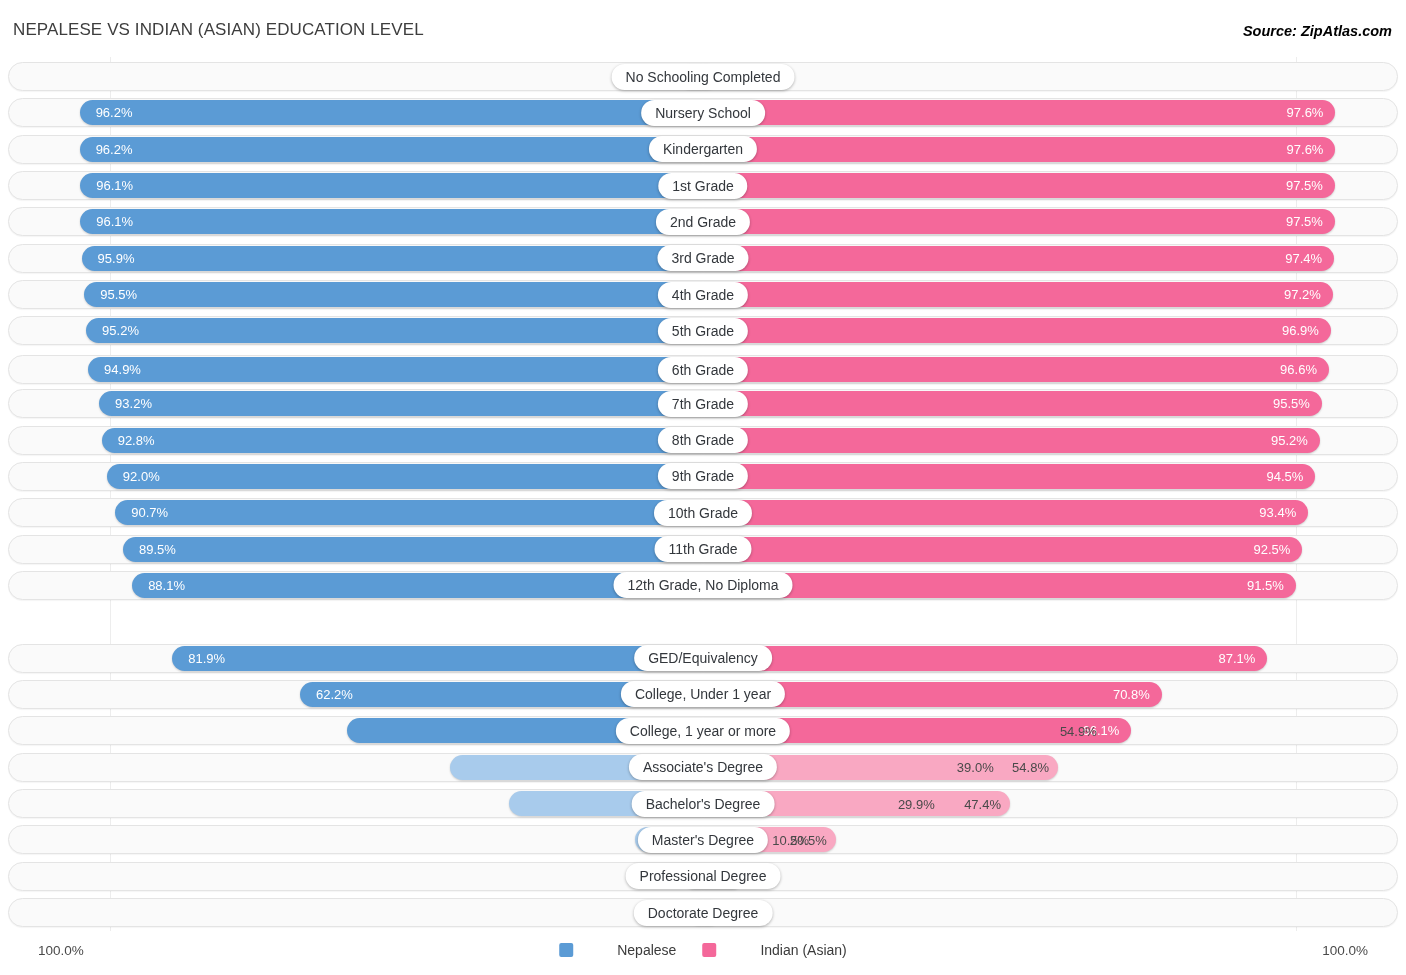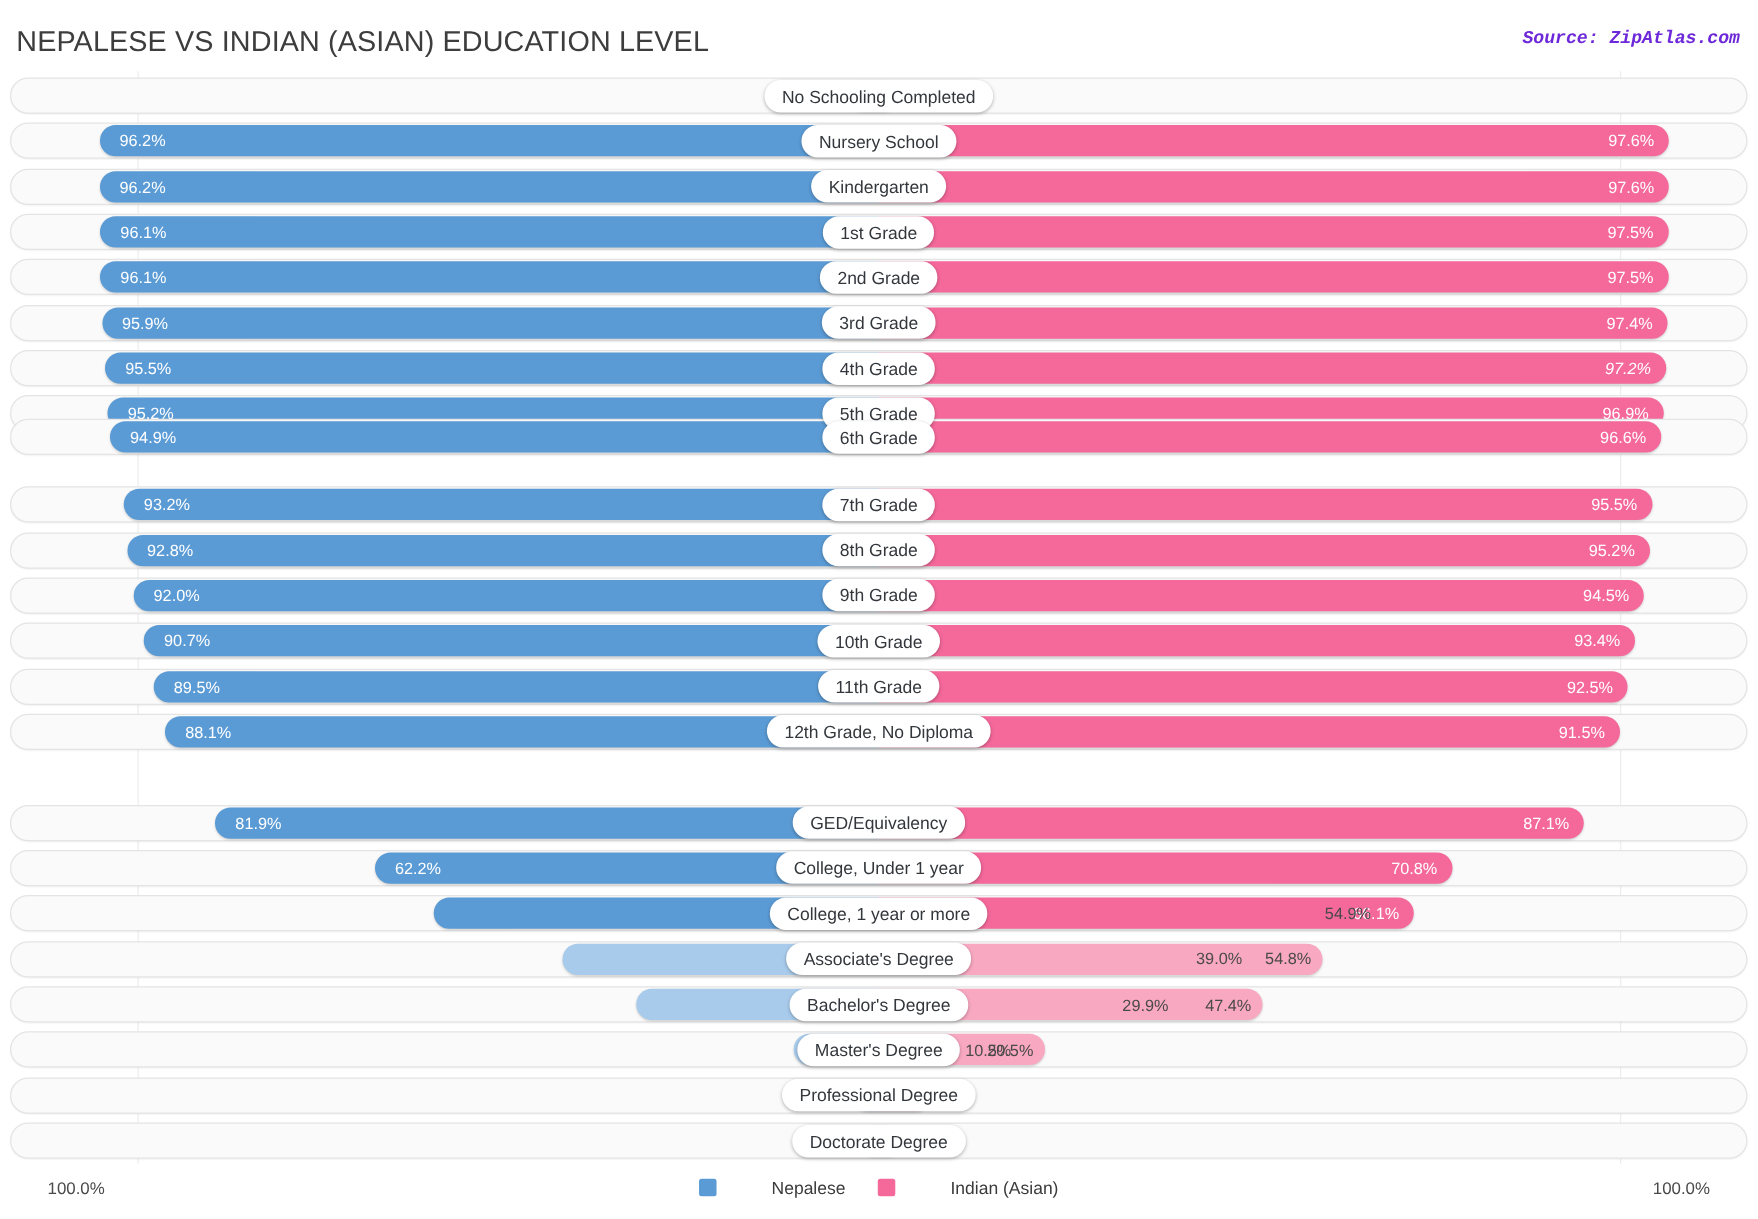--- a/index.html
+++ b/index.html
@@ -18,35 +18,34 @@
 
   
   #header {
     position: relative;
     height: 56px;
   }
   #chart-title {
     position: absolute;
     left: 13px;
     top: 20px;
-    font-size: 23px;
+    font-size: 17px;
     letter-spacing: .1px;
     color: #3d3d3d;
     white-space: nowrap;
   }
   #source-note {
     position: absolute;
     right: 14px;
     top: 23px;
     font-size: 14.5px;
     font-style: italic;
     font-weight: bold;
-    color: #6d28d9;
-    white-space: nowrap;
-    font-family: Liberation Mono, monospace;
+    color: #000000;
+    white-space: nowrap;
   }
 
   
   #plot {
     position: absolute;
     left: 0;
     top: 57px;
     width: 1406px;
     height: 880px;
   }
@@ -235,35 +234,35 @@
       </div>
       <div class="bar right" style="width: 631.152px; background: rgb(244, 104, 154);">
         <span class="bar-val">97.4%</span>
       </div>
       <div class="pill">3rd Grade</div>
     </div>
     <div class="row" style="top: 223.1px;">
       <div class="bar left" style="width: 618.84px; background: rgb(91, 155, 213);">
         <span class="bar-val">95.5%</span>
       </div>
-      <div class="bar right" style="width: 629.856px; background: rgb(244, 104, 154); font-style: italic;">
+      <div class="bar right" style="width: 629.856px; background: rgb(244, 104, 154);">
         <span class="bar-val">97.2%</span>
       </div>
       <div class="pill">4th Grade</div>
     </div>
     <div class="row" style="top: 259.45px;">
       <div class="bar left" style="width: 616.896px; background: rgb(91, 155, 213);">
         <span class="bar-val">95.2%</span>
       </div>
       <div class="bar right" style="width: 627.912px; background: rgb(244, 104, 154);">
         <span class="bar-val">96.9%</span>
       </div>
       <div class="pill">5th Grade</div>
     </div>
-    <div class="row" style="top: 278px;">
+    <div class="row" style="top: 298px;">
       <div class="bar left" style="width: 614.952px; background: rgb(91, 155, 213);">
         <span class="bar-val">94.9%</span>
       </div>
       <div class="bar right" style="width: 625.968px; background: rgb(244, 104, 154);">
         <span class="bar-val">96.6%</span>
       </div>
       <div class="pill">6th Grade</div>
     </div>
     <div class="row" style="top: 332.15px;">
       <div class="bar left" style="width: 603.936px; background: rgb(91, 155, 213);">

